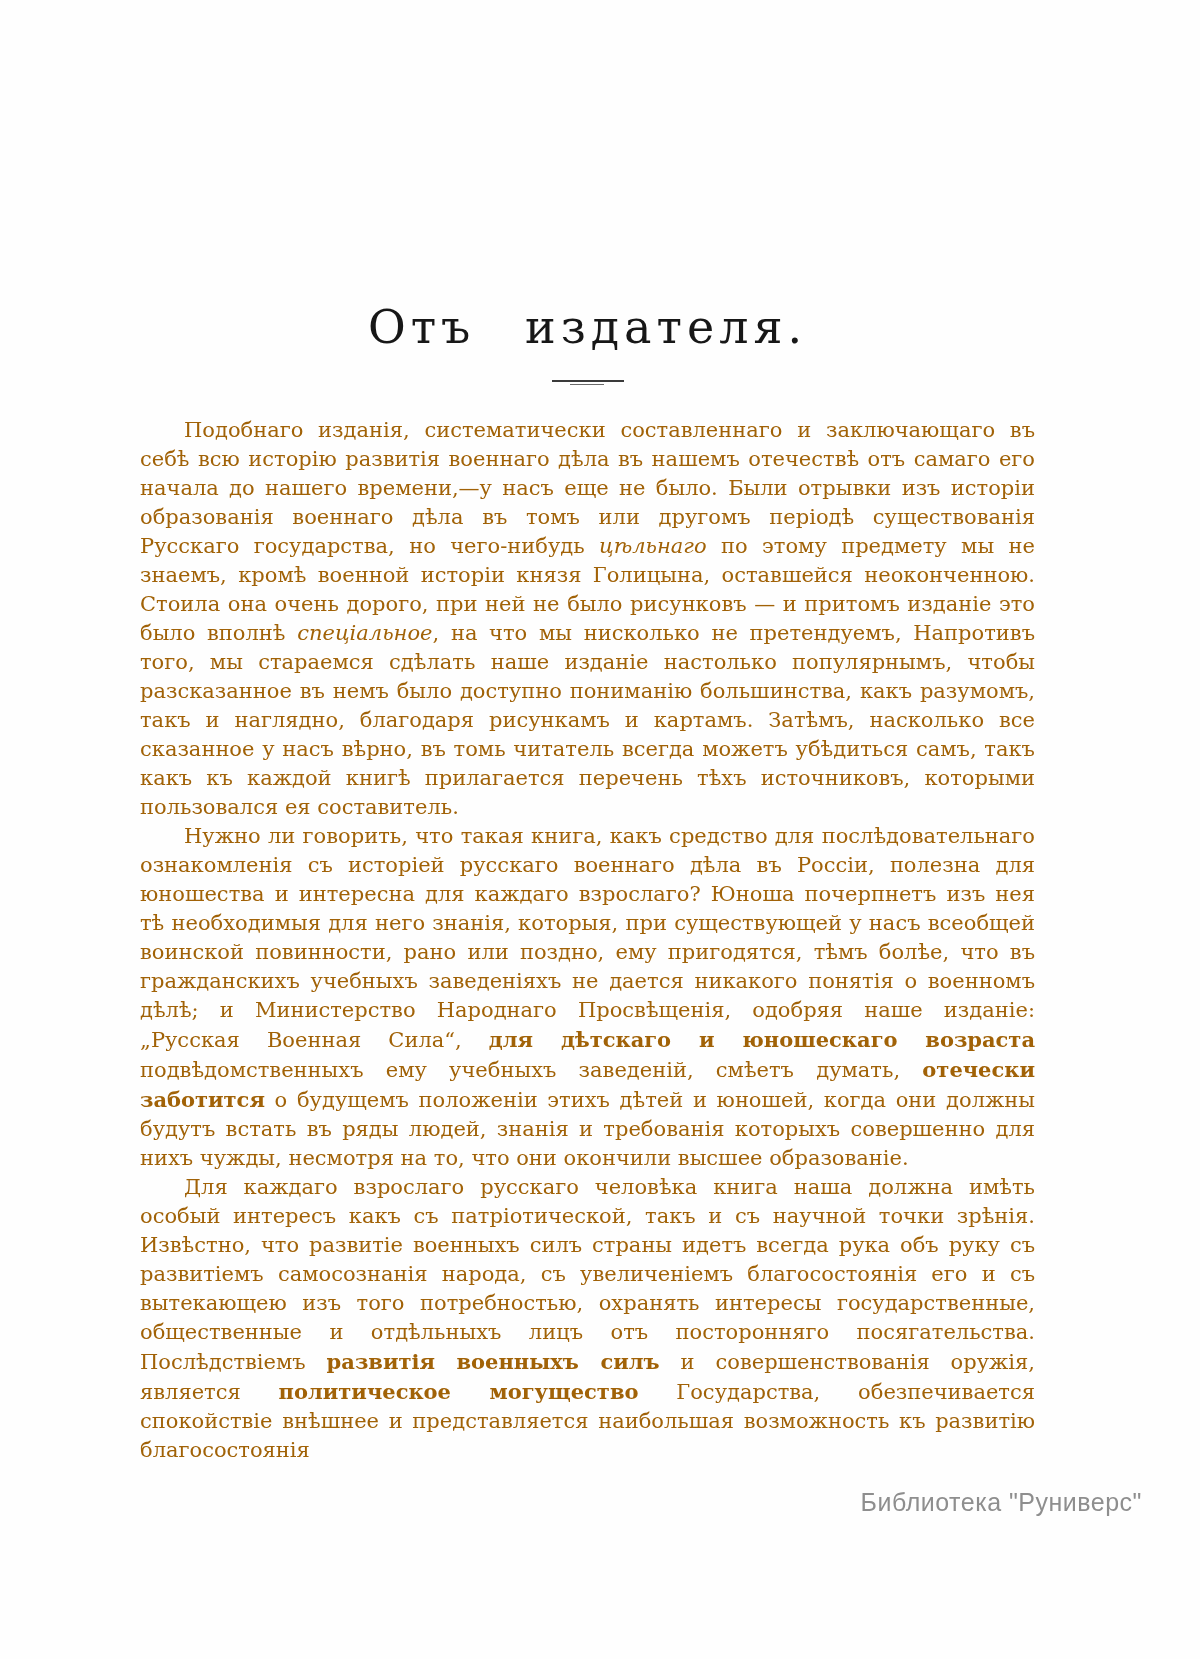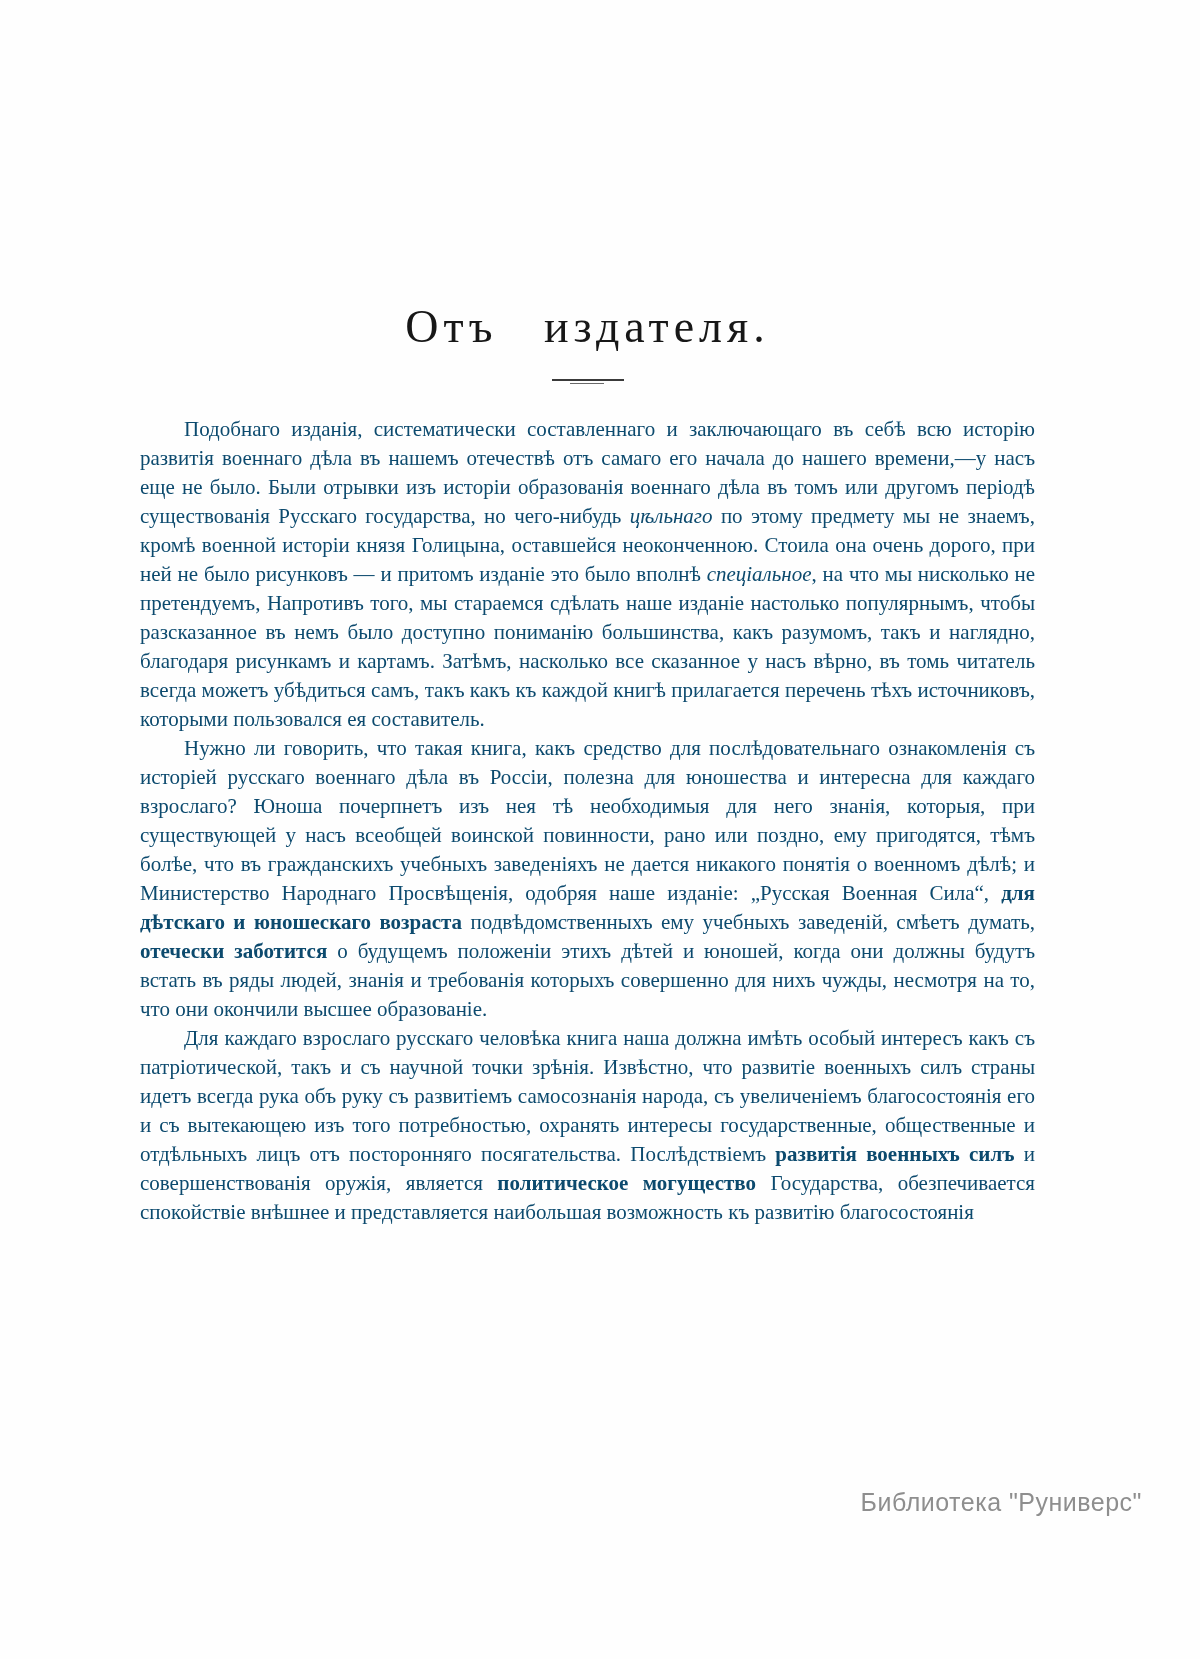--- a/index.html
+++ b/index.html
@@ -12,21 +12,20 @@
     background: #fefefe;
     font-family: "DejaVu Serif", "Liberation Serif", serif;
     color: #1c1c1c;
     overflow: hidden;
   }
   .content {
     position: absolute;
     left: 140px;
     top: 0;
     width: 895px;
-    font-family: Liberation Serif, serif;
   }
   .title {
     margin: 300px 0 0 0;
     text-align: center;
     font-size: 46px;
     font-weight: 400;
     letter-spacing: 5px;
     word-spacing: 30px;
     color: #171717;
   }
@@ -47,21 +46,21 @@
   }
   .text-block {
     margin-top: 34px;
   }
   .text-block p {
     margin: 0;
     text-align: justify;
     text-indent: 44px;
     font-size: 21px;
     line-height: 29px;
-    color: #0c4a6e;
+    color: #a16207;
   }
   .text-block p span.n { font-style: normal; font-weight: 400; }
   .text-block p span.i { font-style: italic; }
   .text-block p span.b { font-weight: 700; }
   .watermark {
     position: absolute;
     right: 58px;
     bottom: 142px;
     font-family: "Liberation Sans", "DejaVu Sans", sans-serif;
     font-size: 25px;

